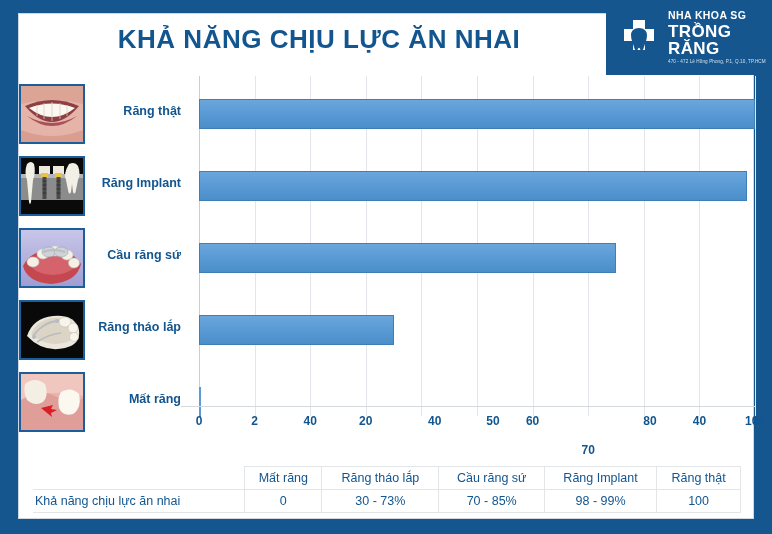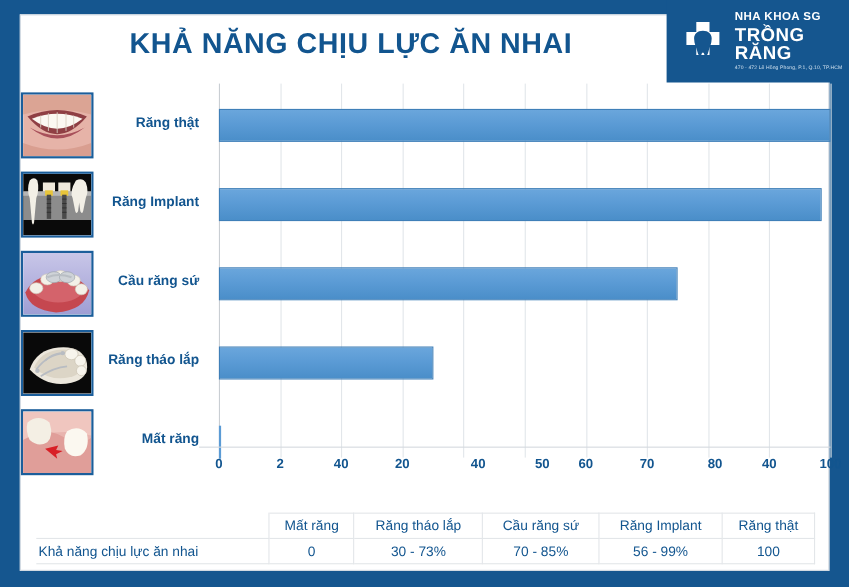--- a/index.html
+++ b/index.html
@@ -273,21 +273,21 @@
 
         <div class="axisline"></div>
 
         <div class="tick" style="left:18px;">0</div>
         <div class="tick" style="left:73.6px;">2</div>
         <div class="tick" style="left:129.2px;">40</div>
         <div class="tick" style="left:184.8px;">20</div>
         <div class="tick" style="left:240.4px;text-align:right;">40</div>
         <div class="tick" style="left:312px;">50</div>
         <div class="tick" style="left:351.6px;">60</div>
-        <div class="tick" style="left:407.2px;">70</div>
+        <div class="tick" style="left:407.2px;margin-top:29px;">70</div>
         <div class="tick" style="left:469px;">80</div>
         <div class="tick" style="left:518.4px;">40</div>
         <div class="tick" style="left:574px;">100</div>
       </div>
     </div>
 
     <table class="tbl">
       <tbody>
           <tr>
         <th class="blank"></th>
@@ -295,20 +295,20 @@
         <th>Răng tháo lắp</th>
         <th>Cầu răng sứ</th>
         <th>Răng Implant</th>
         <th>Răng thật</th>
       </tr>
       <tr>
         <td class="rowhead">Khả năng chịu lực ăn nhai</td>
         <td>0</td>
         <td>30 - 73%</td>
         <td>70 - 85%</td>
-        <td>56 - 99%</td>
+        <td>98 - 99%</td>
         <td>100</td>
       </tr>
     </tbody>
       </table>
 
   </div>
 </div>
 
 </body></html>

